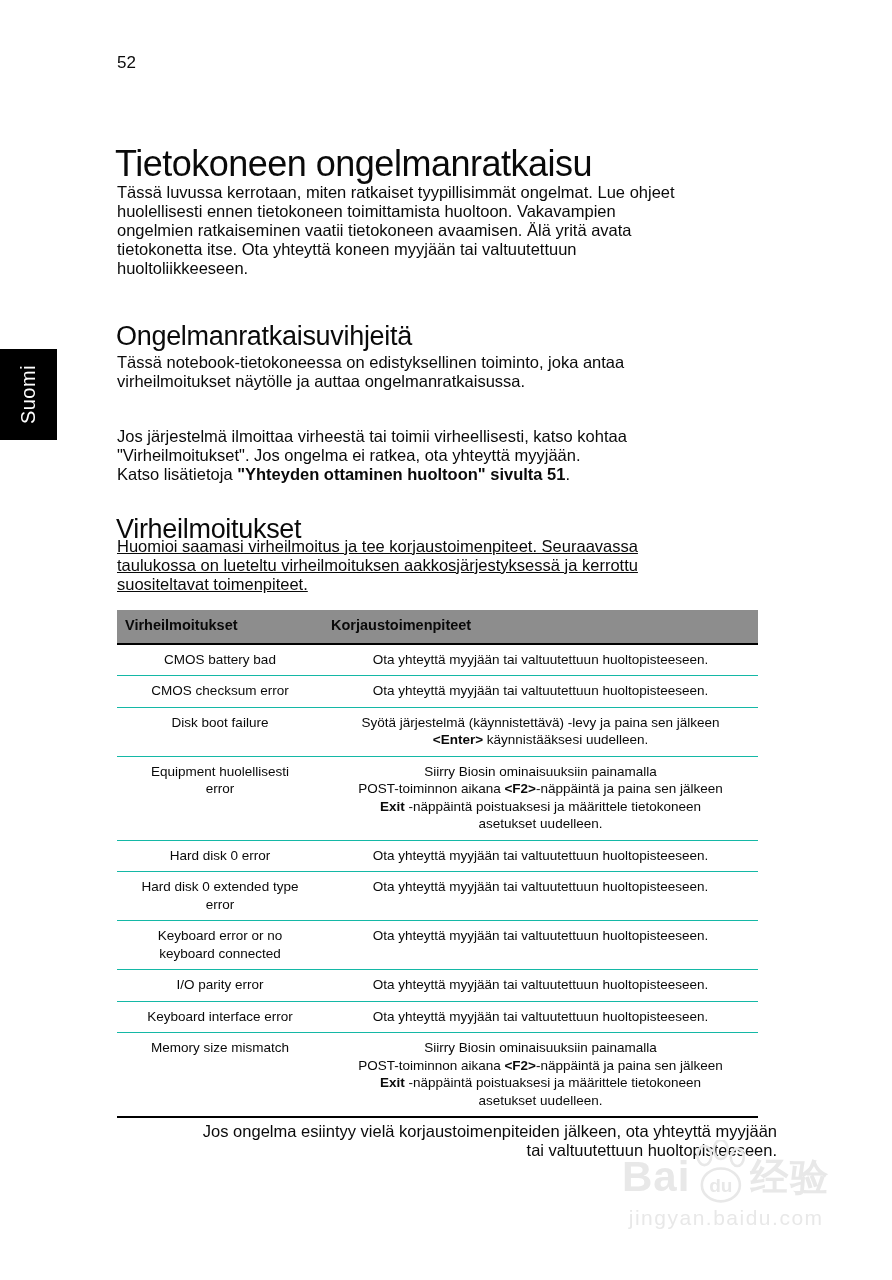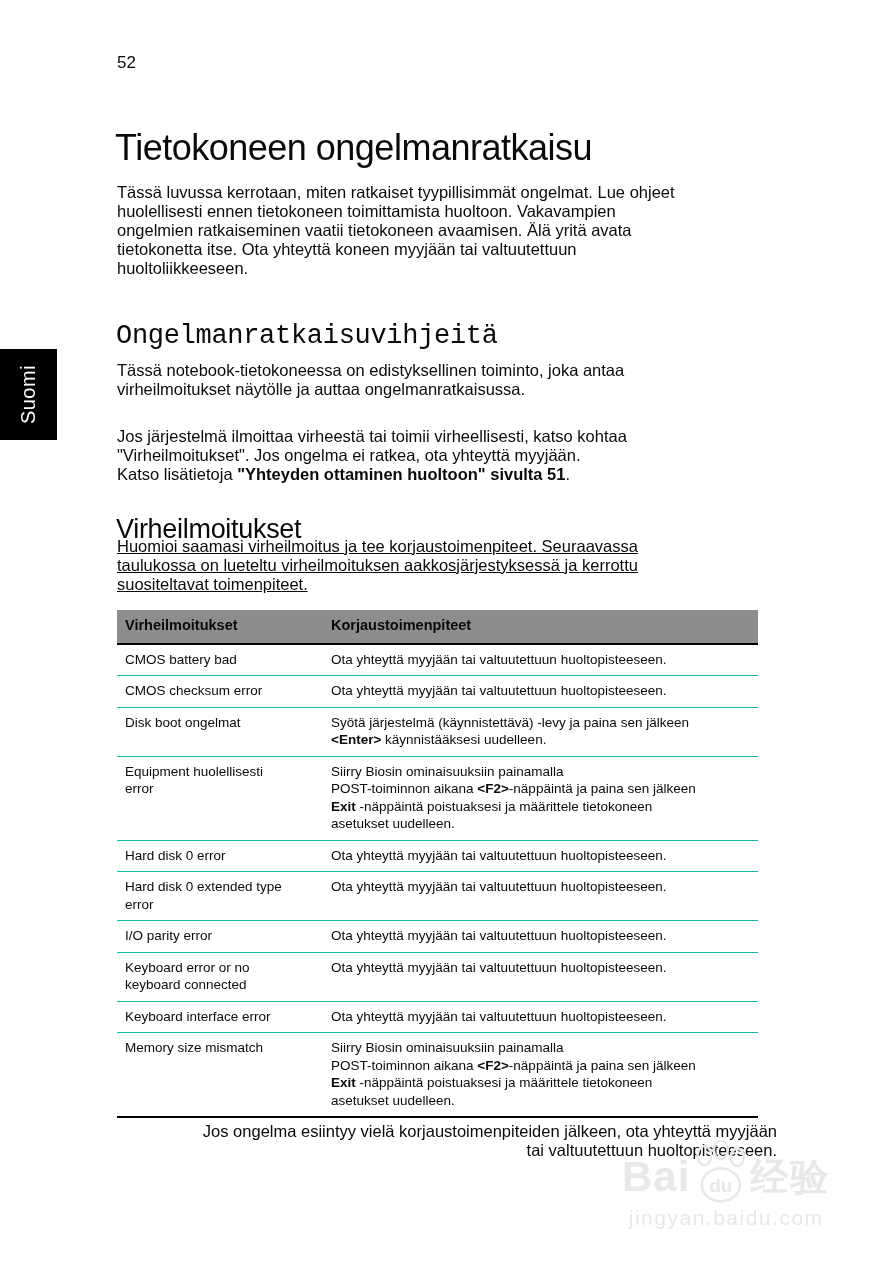--- a/index.html
+++ b/index.html
@@ -25,41 +25,41 @@
     display: flex; align-items: center; justify-content: center;
   }
   .lang-tab span {
     transform: rotate(-90deg);
     white-space: nowrap;
     color: var(--tab-text, #fff);
     font-size: 20px; letter-spacing: 0.5px;
   }
 
   .doc-title {
-    position: absolute; left: 115px; top: 103px;
+    position: absolute; left: 115px; top: 119px;
     font-size: 36px; line-height: 42px;
     font-weight: 400; letter-spacing: -0.5px;
   }
 
   .h2 {
     position: absolute; left: 116px;
     font-size: 27px; line-height: 32px;
     font-weight: 400; letter-spacing: -0.3px;
   }
-  .h2-tips   { top: 298px; font-family: Liberation Mono, monospace; }
+  .h2-tips   { top: 298px; }
   .h2-errors { top: 491px; }
 
   .para {
     position: absolute; left: 117px;
     width: 660px;
     font-size: 16.5px; line-height: 19px;
     white-space: pre-line;
   }
   .para-intro   { top: 166px; }
-  .para-tips1   { top: 344px; }
+  .para-tips1   { top: 336px; }
   .para-tips2   { top: 400px; margin-top: 27px; }
   .para-errors  { top: 520px; text-decoration: underline; }
   .para-closing { top: 1105px; text-align: right; }
 
   .err-table {
     position: absolute; left: 117px; top: 610px;
     width: 641px;
     border-collapse: collapse;
     font-size: 13.5px; line-height: 17.5px;
     border-bottom: 2px solid #000;
@@ -69,20 +69,21 @@
     text-align: left; font-weight: 700;
     font-size: 14.5px;
     padding: 7px 8px 8px 8px;
     border-bottom: 2px solid #000;
   }
   .err-table th:first-child, .err-table td:first-child { width: 190px; }
   .err-table td {
     vertical-align: top;
     padding: 6px 8px 7px 8px;
     white-space: pre-line;
+    text-align: center;
   }
   .err-table tbody tr + tr td { border-top: 1px solid #14b8a6; }
 
   .watermark {
     position: absolute; left: 622px; top: 1140px;
     color: var(--wm-color, #e8e8e8);
     user-select: none;
   }
   .wm-row { display: flex; align-items: flex-end; }
   .wm-bai { font-size: 42px; font-weight: 700; letter-spacing: 1px; line-height: 1; }
@@ -131,21 +132,21 @@
     <tbody id="error-rows">
         <tr>
           <td>CMOS battery bad</td>
           <td><span>Ota yhteyttä myyjään tai valtuutettuun huoltopisteeseen.</span></td>
         </tr>
         <tr>
           <td>CMOS checksum error</td>
           <td><span>Ota yhteyttä myyjään tai valtuutettuun huoltopisteeseen.</span></td>
         </tr>
         <tr>
-          <td>Disk boot ongelmat</td>
+          <td>Disk boot failure</td>
           <td><span>Syötä järjestelmä (käynnistettävä) -levy ja paina sen jälkeen
 </span><b>&lt;Enter&gt;</b><span> käynnistääksesi uudelleen.</span></td>
         </tr>
         <tr>
           <td>Equipment huolellisesti
 error</td>
           <td><span>Siirry Biosin ominaisuuksiin painamalla
 POST-toiminnon aikana </span><b>&lt;F2&gt;</b><span>-näppäintä ja paina sen jälkeen
 </span><b>Exit</b><span> -näppäintä poistuaksesi ja määrittele tietokoneen
 asetukset uudelleen.</span></td>
@@ -153,26 +154,26 @@
         <tr>
           <td>Hard disk 0 error</td>
           <td><span>Ota yhteyttä myyjään tai valtuutettuun huoltopisteeseen.</span></td>
         </tr>
         <tr>
           <td>Hard disk 0 extended type
 error</td>
           <td><span>Ota yhteyttä myyjään tai valtuutettuun huoltopisteeseen.</span></td>
         </tr>
         <tr>
-          <td>I/O parity error</td>
-          <td><span>Ota yhteyttä myyjään tai valtuutettuun huoltopisteeseen.</span></td>
-        </tr>
-        <tr>
           <td>Keyboard error or no
 keyboard connected</td>
+          <td><span>Ota yhteyttä myyjään tai valtuutettuun huoltopisteeseen.</span></td>
+        </tr>
+        <tr>
+          <td>I/O parity error</td>
           <td><span>Ota yhteyttä myyjään tai valtuutettuun huoltopisteeseen.</span></td>
         </tr>
         <tr>
           <td>Keyboard interface error</td>
           <td><span>Ota yhteyttä myyjään tai valtuutettuun huoltopisteeseen.</span></td>
         </tr>
         <tr>
           <td>Memory size mismatch</td>
           <td><span>Siirry Biosin ominaisuuksiin painamalla
 POST-toiminnon aikana </span><b>&lt;F2&gt;</b><span>-näppäintä ja paina sen jälkeen

